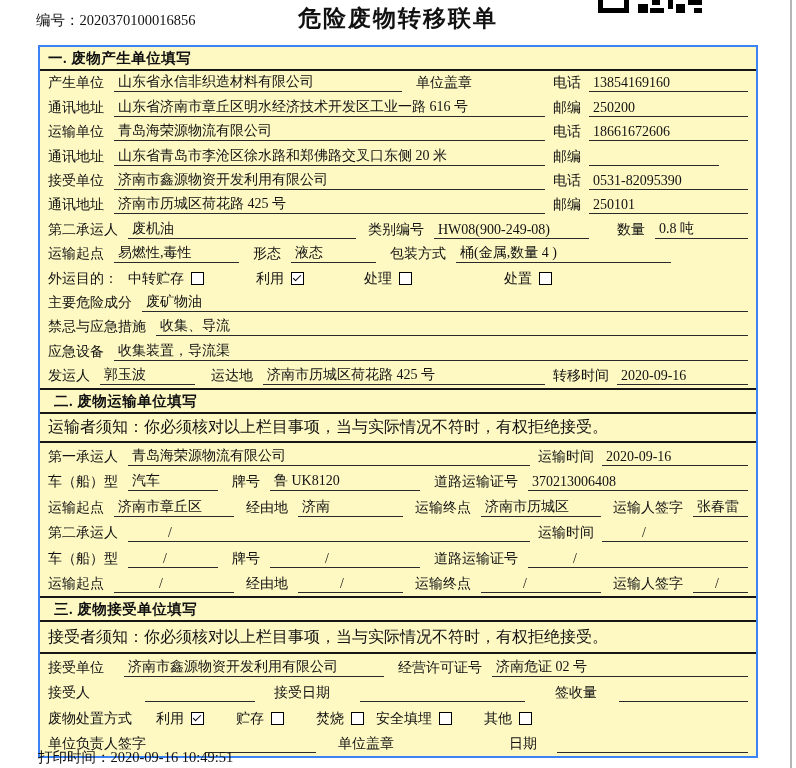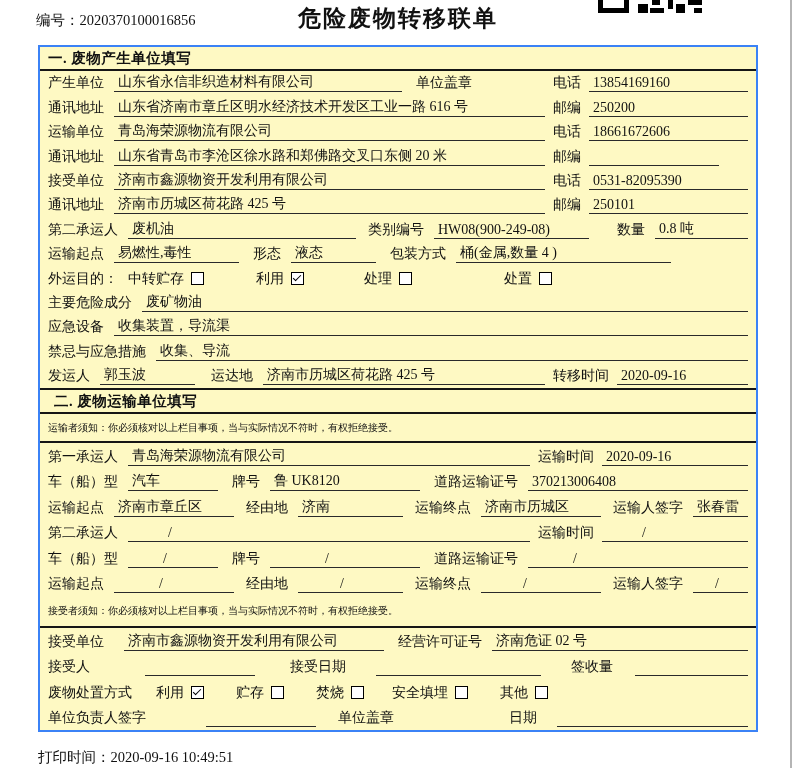--- a/index.html
+++ b/index.html
@@ -20,21 +20,21 @@
     border:2px solid #3b82f6;background:#fef9c3;
   }
   .sec-hd{
     height:22px;display:flex;align-items:center;padding:0 8px;
     font-size:14.5px;font-weight:bold;border-bottom:2px solid #161616;
     letter-spacing:0.5px;
   }
   .sec-hd.with-top{border-top:2px solid #161616;padding-left:14px;}
   .notice-row{
     height:27px;display:flex;align-items:center;padding:0 8px;
-    font-size:10px;border-bottom:2px solid #161616;white-space:nowrap;
+    font-size:16px;border-bottom:2px solid #161616;white-space:nowrap;
   }
   .row{
     display:flex;align-items:flex-end;box-sizing:border-box;
     height:24.4px;padding:0 8px 3px 8px;font-size:14px;white-space:nowrap;
   }
   .s23 .row{height:25.5px;}
   .lbl{flex:none;margin-right:10px;}
   .ul{
     border-bottom:1px solid #2a2a2a;padding:0 4px;box-sizing:border-box;
     overflow:hidden;flex:none;
@@ -189,27 +189,27 @@
       <span class="cb"></span>
     </span>
   </div>
 
   <div class="row">
     <span class="lbl">主要危险成分</span>
     <span class="ul grow">废矿物油</span>
   </div>
 
   <div class="row">
+    <span class="lbl">禁忌与应急措施</span>
+    <span class="ul grow">收集、导流</span>
+  </div>
+
+  <div class="row">
     <span class="lbl">应急设备</span>
     <span class="ul grow">收集装置，导流渠</span>
-  </div>
-
-  <div class="row">
-    <span class="lbl">禁忌与应急措施</span>
-    <span class="ul grow">收集、导流</span>
   </div>
 
   <div class="row">
     <div class="left-part">
       <span class="lbl">发运人</span>
       <span class="ul" style="width:95px">郭玉波</span>
       <span class="lbl" style="margin-left:16px">运达地</span>
       <span class="ul grow" style="margin-right:8px">济南市历城区荷花路 425 号</span>
     </div>
     <div class="right-part">
@@ -277,53 +277,54 @@
     <span class="lbl">运输起点</span>
     <span class="ul" style="width:120px;padding-left:45px">/</span>
     <span class="lbl" style="margin-left:12px">经由地</span>
     <span class="ul" style="width:105px;padding-left:42px">/</span>
     <span class="lbl" style="margin-left:12px">运输终点</span>
     <span class="ul" style="width:120px;padding-left:42px">/</span>
     <span class="lbl" style="margin-left:12px">运输人签字</span>
     <span class="ul grow" style="padding-left:22px">/</span>
   </div>
 
+  <div class="sec-hd with-top">三. 废物接受单位填写</div>
   <div class="notice-row" style="height:30px">接受者须知：你必须核对以上栏目事项，当与实际情况不符时，有权拒绝接受。</div>
 
   <div class="row">
     <span class="lbl" style="margin-right:20px">接受单位</span>
     <span class="ul" style="width:260px">济南市鑫源物资开发利用有限公司</span>
     <span class="lbl" style="margin-left:14px">经营许可证号</span>
     <span class="ul grow">济南危证 02 号</span>
   </div>
 
   <div class="row">
     <span class="lbl" style="margin-right:55px">接受人</span>
     <span class="ul" style="width:110px"></span>
-    <span class="lbl" style="margin-left:35px">接受日期</span>
+    <span class="lbl" style="margin-left:19px">接受日期</span>
     <span class="ul" style="width:165px;margin-left:20px"></span>
     <span class="lbl" style="margin-left:30px">签收量</span>
     <span class="ul grow" style="margin-left:12px"></span>
   </div>
 
   <div class="row">
     <span class="lbl" style="margin-right:24px">废物处置方式</span>
     <span class="cbgroup">
       <span>利用</span>
       <span class="cb checked"></span>
     </span>
     <span class="cbgroup" style="margin-left:32px">
       <span>贮存</span>
       <span class="cb"></span>
     </span>
     <span class="cbgroup" style="margin-left:32px">
       <span>焚烧</span>
       <span class="cb"></span>
     </span>
-    <span class="cbgroup" style="margin-left:28px">
+    <span class="cbgroup" style="margin-left:12px">
       <span>安全填埋</span>
       <span class="cb"></span>
     </span>
     <span class="cbgroup" style="margin-left:32px">
       <span>其他</span>
       <span class="cb"></span>
     </span>
   </div>
 
   <div class="row">

